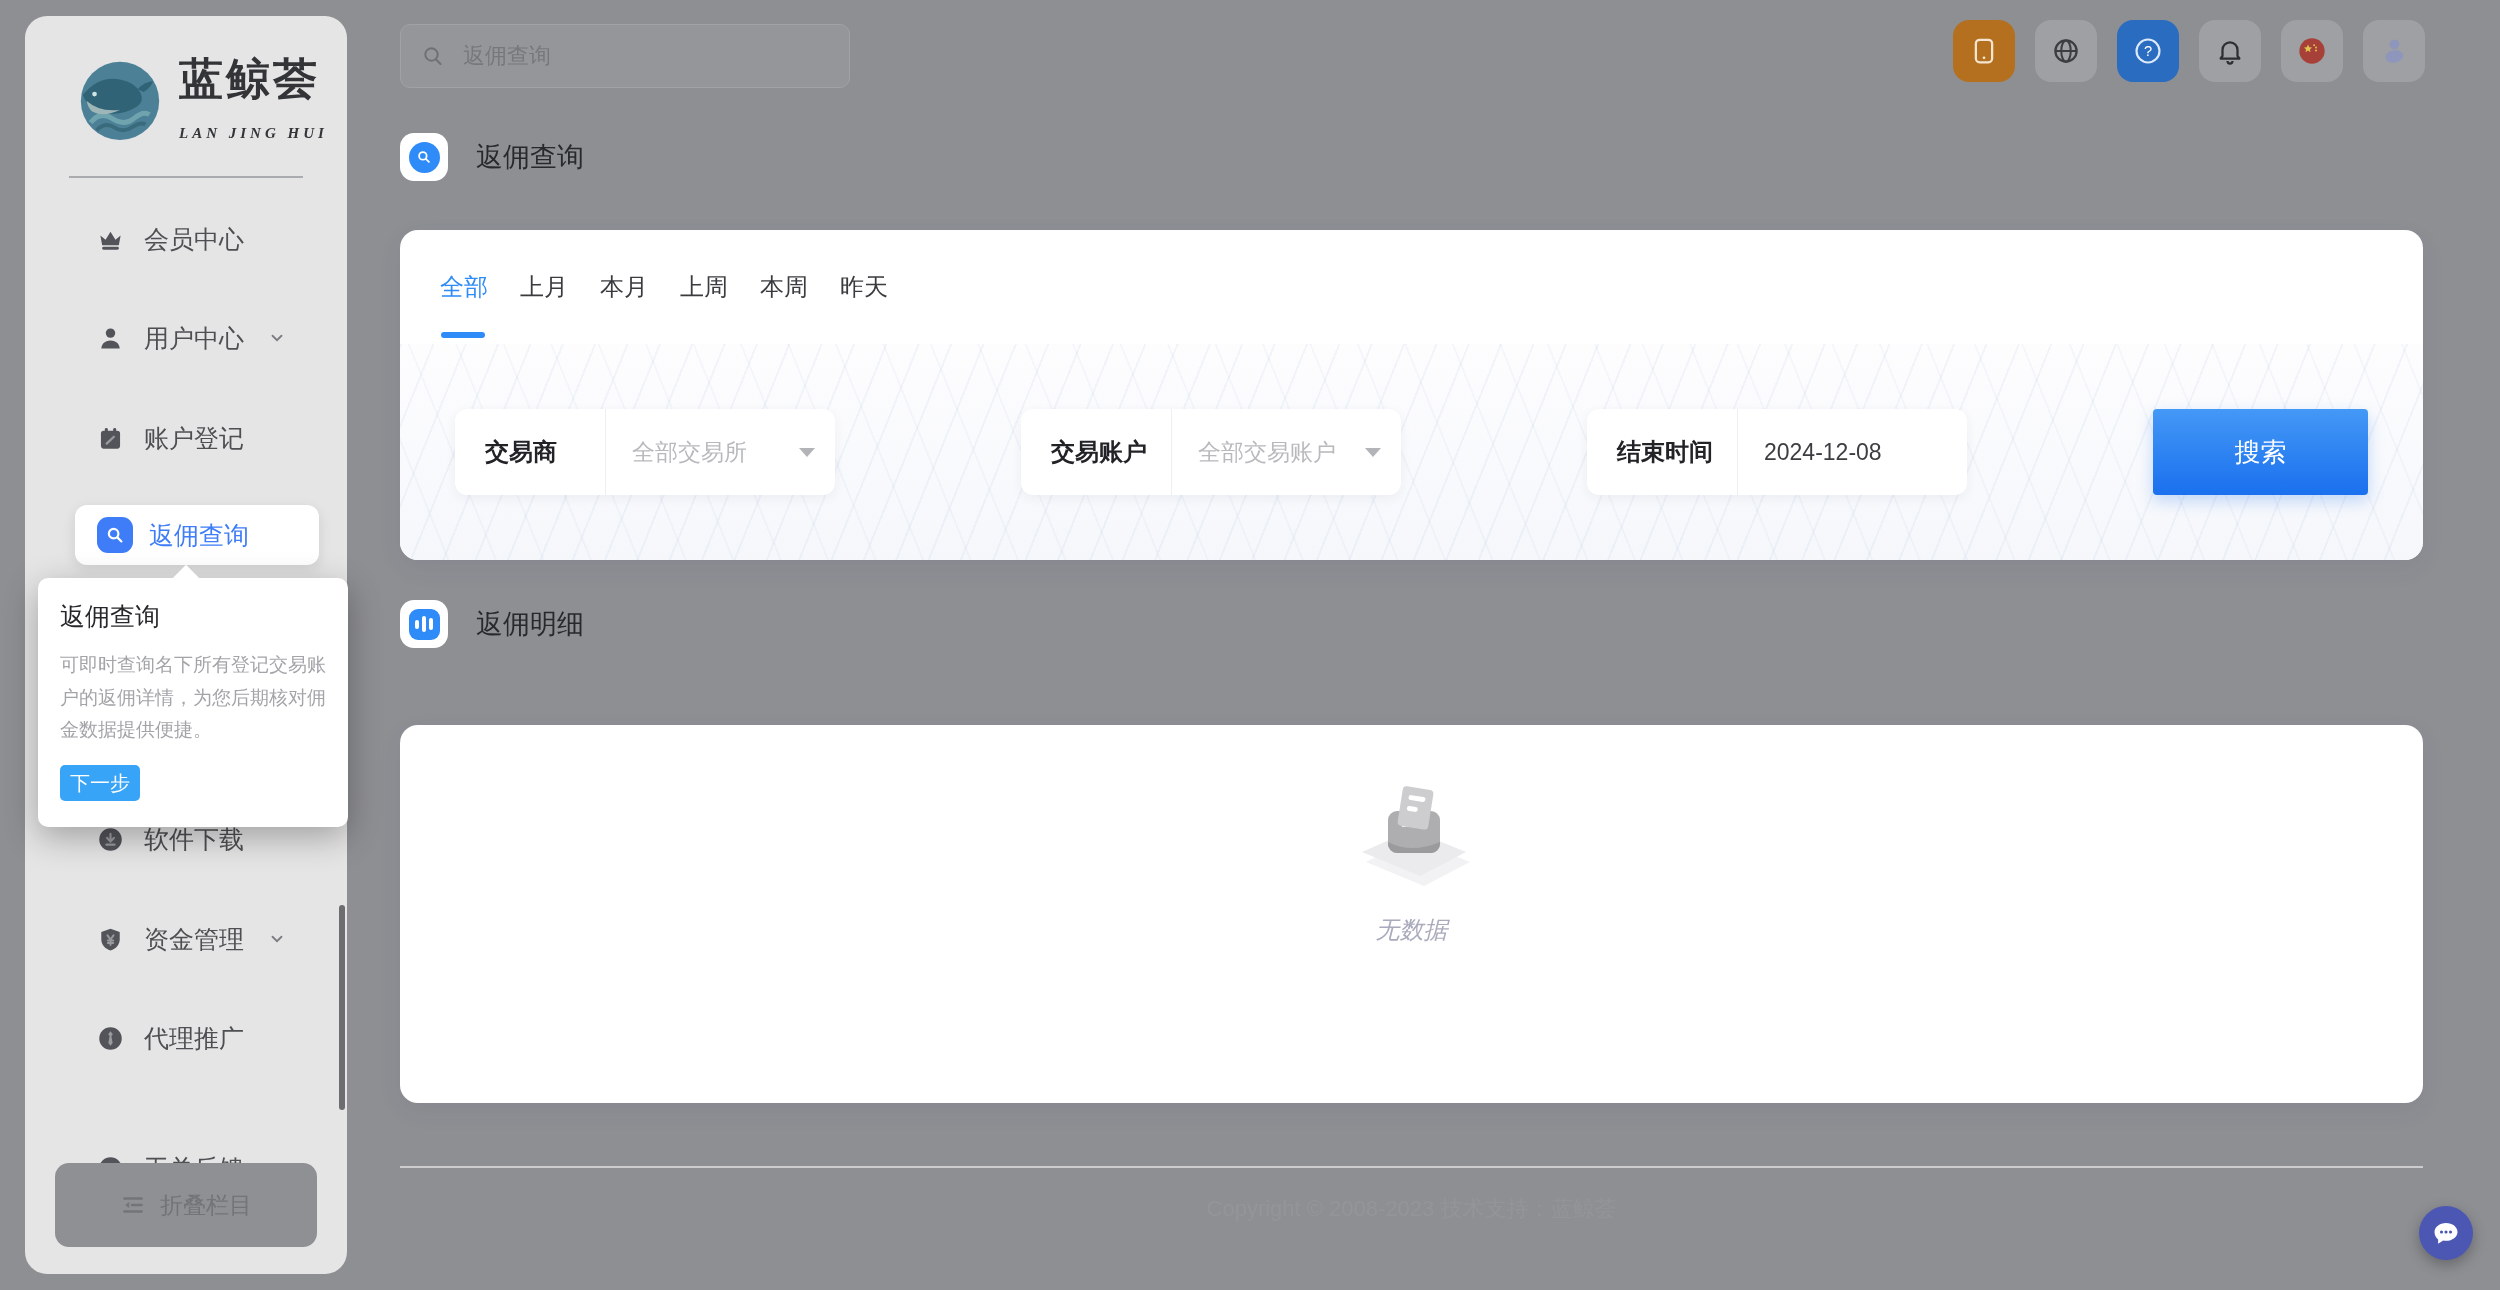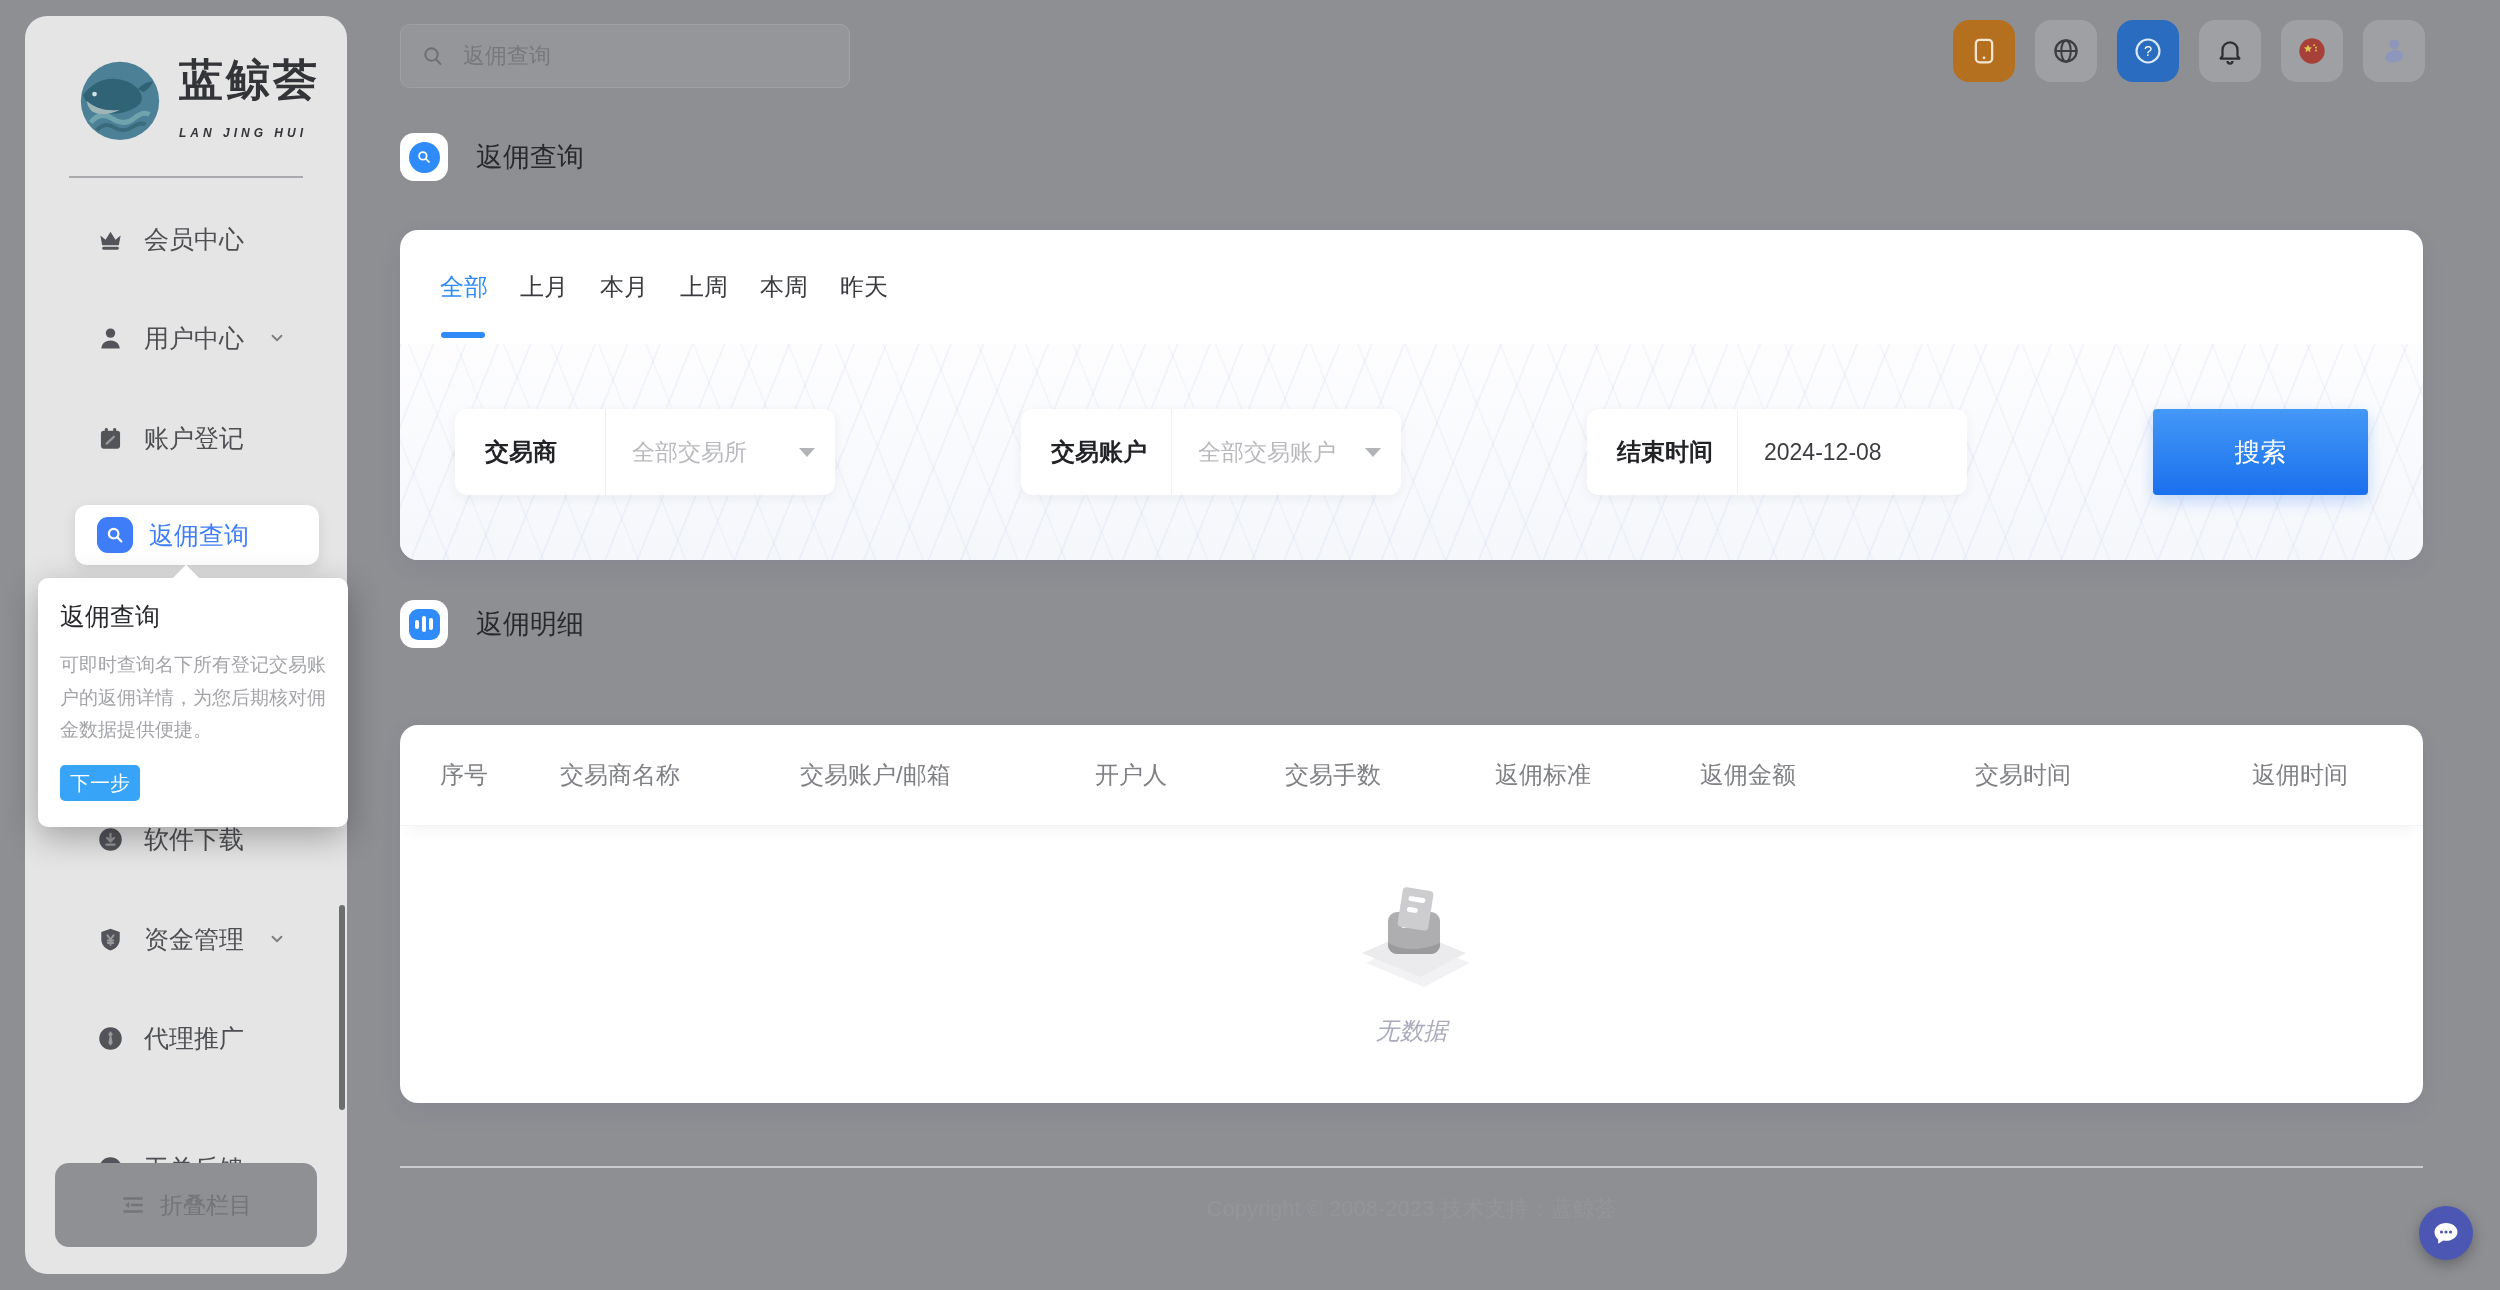--- a/index.html
+++ b/index.html
@@ -4,21 +4,21 @@
 <style>
   html,body{margin:0;padding:0;background:#8e8f93;}
   .stage{position:relative;width:2500px;height:1290px;overflow:hidden;
          font-family:"Liberation Sans","DejaVu Sans",sans-serif;background:#8e8f93;}
 
   
   .sidebar{position:absolute;left:25px;top:16px;width:322px;height:1258px;
            background:#e5e5e5;border-radius:22px;overflow:hidden;}
   .logo{position:absolute;left:48px;top:34px;display:flex;align-items:center;gap:12px;}
   .logo-cn{font-size:44px;font-weight:800;color:#333438;letter-spacing:3px;line-height:1;}
-  .logo-en{font-size:12px;font-weight:700;color:#333438;letter-spacing:4px;margin-top:24px;font-style:italic;}
+  .logo-en{font-size:15px;font-weight:700;color:#333438;letter-spacing:4px;margin-top:24px;font-style:italic;font-family:Liberation Serif, serif;}
   .logo-divider{position:absolute;left:44px;top:160px;width:234px;height:2px;background:#aaabaf;}
   .mi{position:absolute;left:72px;height:40px;display:flex;align-items:center;gap:20px;
       font-size:25px;color:#4e4f53;cursor:default;white-space:nowrap;}
   .mi svg{flex:0 0 auto;}
   .chev{margin-left:4px;}
   .mi-active{position:absolute;left:50px;top:489px;width:222px;height:60px;background:#ffffff;
              border-radius:12px;display:flex;align-items:center;padding-left:22px;gap:16px;
              box-shadow:0 4px 14px rgba(0,0,0,.10);z-index:4;}
   .mi-active .txt{color:#3e7df7;font-size:25px;}
   .act-ic{width:36px;height:36px;border-radius:11px;background:#3e7df7;display:flex;
@@ -325,31 +325,20 @@
       <span class="chip-sq">
         <span class="bar" style="height:9px"></span>
           <span class="bar" style="height:16px"></span>
           <span class="bar" style="height:12px"></span>
       </span>
     </span>
     <span class="ttl">返佣明细</span>
   </div>
 
   <div class="card card2">
-    <div class="thead">
-      <span>序号</span>
-      <span>交易商名称</span>
-      <span>交易账户/邮箱</span>
-      <span>开户人</span>
-      <span>交易手数</span>
-      <span>返佣标准</span>
-      <span>返佣金额</span>
-      <span>交易时间</span>
-      <span>返佣时间</span>
-    </div>
     <div class="tempty">
       <svg width="128" height="110" viewBox="0 0 128 110">
         <path d="M64 56 L122 80 L76 104 L18 80 Z" fill="#f2f2f4"></path>
         <path d="M64 48 L118 70 L72 94 L14 70 Z" fill="#ebebed"></path>
         <path d="M40 38 a9 9 0 019-9 h5 v16 h24 v-16 h5 a9 9 0 019 9 v24 a9 9 0 01-9 9 h-34 a9 9 0 01-9-9 z" fill="#aeaeb1"></path>
         <path d="M40 60 q23 12 52 0 v2 a9 9 0 01-9 9 h-34 a9 9 0 01-9-9 z" fill="#9b9b9e"></path>
         <g transform="rotate(9 68 26)">
           <rect x="52" y="6" width="31" height="40" rx="4" fill="#cdcdd0"></rect>
           <rect x="59" y="14" width="17" height="5" rx="2.5" fill="#ffffff"></rect>
           <rect x="59" y="25" width="11" height="5" rx="2.5" fill="#ffffff"></rect>

